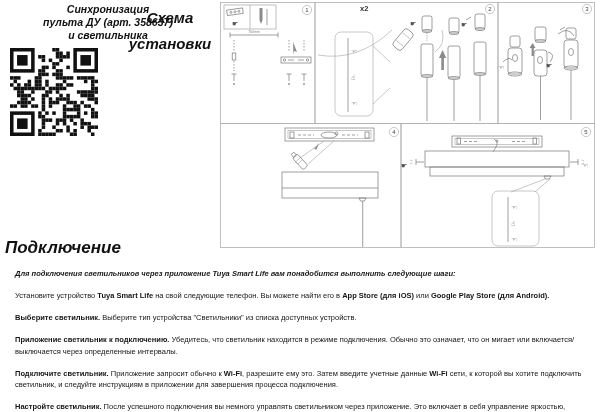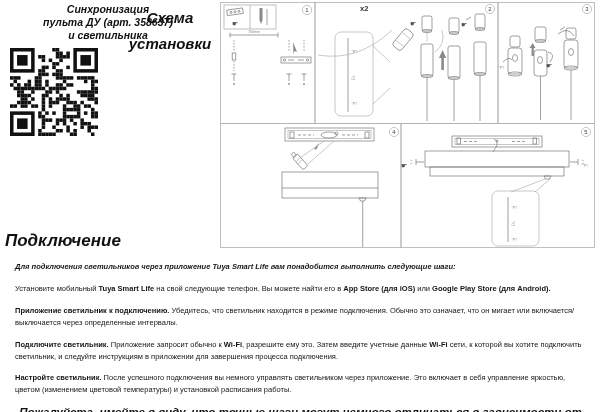--- a/index.html
+++ b/index.html
@@ -17,21 +17,21 @@
   .pnl{fill:none;stroke:#b0b0b0;stroke-width:.8}
   .ln{fill:none;stroke:#777;stroke-width:.7}
   .lt{fill:none;stroke:#9a9a9a;stroke-width:.55}
   .fl{fill:#8a8a8a;stroke:none}
   .num{font-size:6px;fill:#444;font-family:"Liberation Sans",sans-serif}
   .lbl{font-size:7.5px;font-weight:bold;fill:#333;font-family:"Liberation Sans",sans-serif}
   .dim{font-size:3.5px;fill:#888;font-family:"Liberation Sans",sans-serif}
   .hand-s{font-size:7px;fill:#555;stroke:none;font-family:"DejaVu Sans",sans-serif}
 
   .connection{position:absolute;left:5px;top:226px;width:591px}
-  .conn-title{font-size:17px;font-weight:bold;font-style:italic;margin:5px 0 5px 0}
+  .conn-title{font-size:17px;font-weight:bold;font-style:italic;margin:12px 0 5px 0}
   .intro,.step{font-size:7.5px;line-height:11.9px;margin:10px;color:#151515}
   .intro{font-weight:bold;font-style:italic}
   .b{font-weight:bold}
   .footer-note{font-size:11.5px;line-height:13.5px;font-weight:bold;font-style:italic;
                text-align:center;margin-top:3px}
 </style>
 </head>
 <body>
 
 <div class="page">
@@ -498,20 +498,21 @@
         <text class="hand-s" x="513" y="210">☜</text>
         <text class="hand-s" x="513" y="226">☝</text>
         <text class="hand-s" x="513" y="242">☜</text>
       </g>
     </g>
   </svg>
 
   <div class="connection">
     <h2 class="conn-title">Подключение</h2>
     <p class="intro">Для подключения светильников через приложение Tuya Smart Life вам понадобится выполнить следующие шаги:</p>
-    <p class="step"><span>Установите мобильный </span><span class="b">Tuya Smart Life</span><span> на свой следующие телефон. Вы можете найти его в </span><span class="b">App Store (для iOS)</span><span> или </span><span class="b">Google Play Store (для Android).</span></p>
+    <p class="step"><span>Установите устройство </span><span class="b">Tuya Smart Life</span><span> на свой следующие телефон. Вы можете найти его в </span><span class="b">App Store (для iOS)</span><span> или </span><span class="b">Google Play Store (для Android).</span></p>
+    <p class="step"><span class="b">Выберите светильник.</span><span> Выберите тип устройства "Светильники" из списка доступных устройств.</span></p>
     <p class="step"><span class="b">Приложение светильник к подключению.</span><span> Убедитесь, что светильник находится в режиме подключения. Обычно это означает, что он мигает или включается/выключается через определенные интервалы.</span></p>
     <p class="step"><span class="b">Подключите светильник.</span><span> Приложение запросит обычно к </span><span class="b">Wi-Fi</span><span>, разрешите ему это. Затем введите учетные данные </span><span class="b">Wi-Fi</span><span> сети, к которой вы хотите подключить светильник, и следуйте инструкциям в приложении для завершения процесса подключения.</span></p>
     <p class="step"><span class="b">Настройте светильник.</span><span> После успешного подключения вы немного управлять светильником через приложение. Это включает в себя управление яркостью, цветом (изменением цветовой температуры) и установкой расписания работы.</span></p>
     <p class="footer-note">Пожалуйста, имейте в виду, что точные шаги могут немного отличаться в зависимости от версии приложения и конкретной модели светильника!!!</p>
   </div>
 
 </div>
 
 </body></html>

